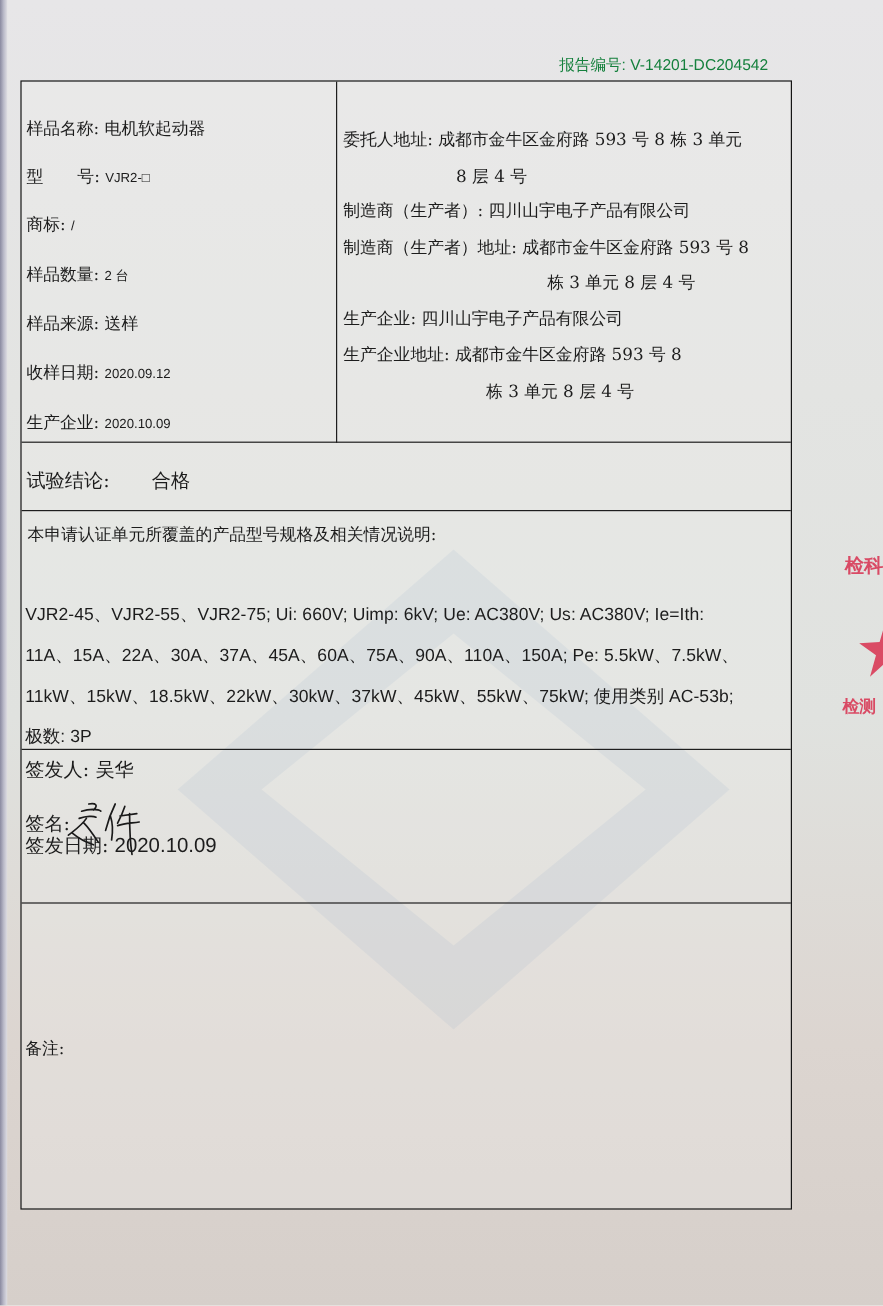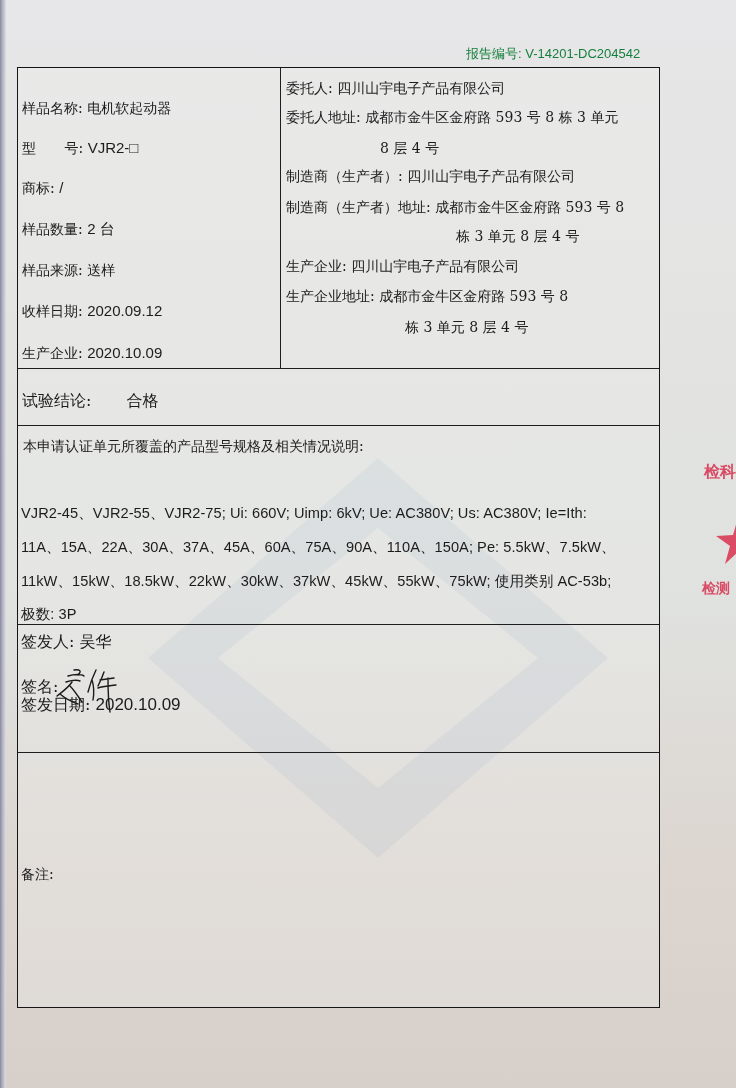--- a/index.html
+++ b/index.html
@@ -55,21 +55,21 @@
       border-left: 1.4px solid #1e1e1e;
     }
     .txt {
       position: absolute;
       white-space: nowrap;
       font-size: 14px;
       line-height: 18px;
     }
     .num {
       font-family: "Liberation Sans", "DejaVu Sans", sans-serif;
-      font-size: 15px;
+      font-size: 11px;
     }
     .label {
       font-family: "DejaVu Serif", "Liberation Serif", serif;
     }
     .spec-line {
       position: absolute;
       left: 3px;
       white-space: nowrap;
       font-family: "Liberation Sans", "DejaVu Sans", sans-serif;
       font-size: 14.6px;
@@ -159,24 +159,20 @@
   </div>
   <div class="txt" style="left:4px; top:234px;">
     <span class="label">收样日期:</span>
     <span class="num">2020.09.12</span>
   </div>
   <div class="txt" style="left:4px; top:276px;">
     <span class="label">生产企业:</span>
     <span class="num">2020.10.09</span>
   </div>
 
-  <div class="txt" style="left:268px; top:11px;">
-    <span class="label">委托人:</span>
-    <span>四川山宇电子产品有限公司</span>
-  </div>
   <div class="txt" style="left:268px; top:40px;">
     <span class="label">委托人地址:</span>
     <span>成都市金牛区金府路 593 号 8 栋 3 单元</span>
   </div>
   <div class="txt" style="left:362px; top:71px;">8 层 4 号</div>
 
   <div class="txt" style="left:268px; top:99px;">
     <span class="label">制造商（生产者）:</span>
     <span>四川山宇电子产品有限公司</span>
   </div>

